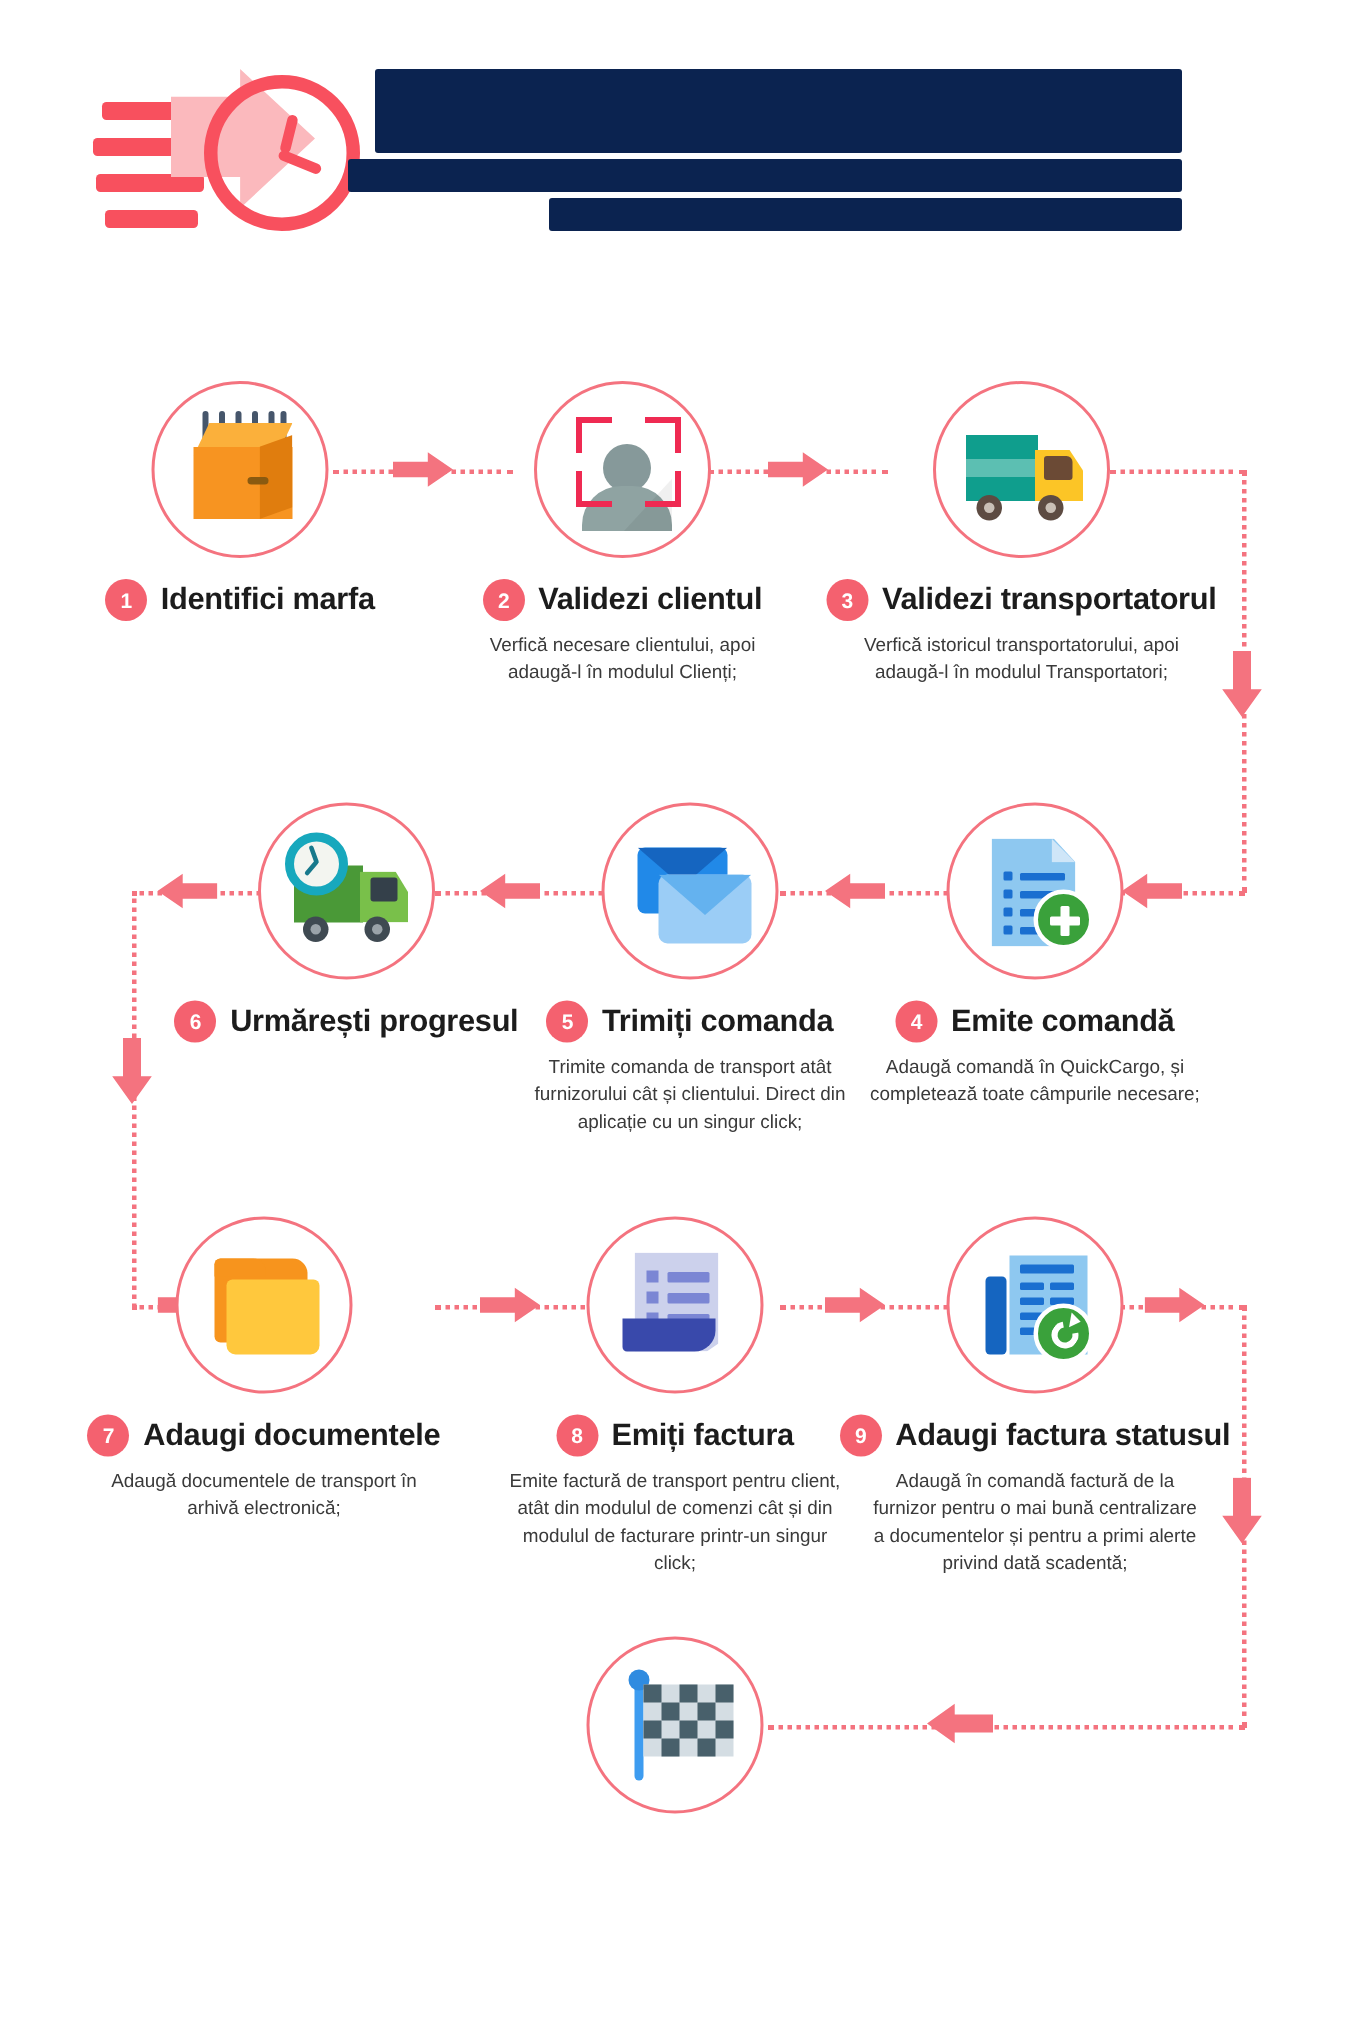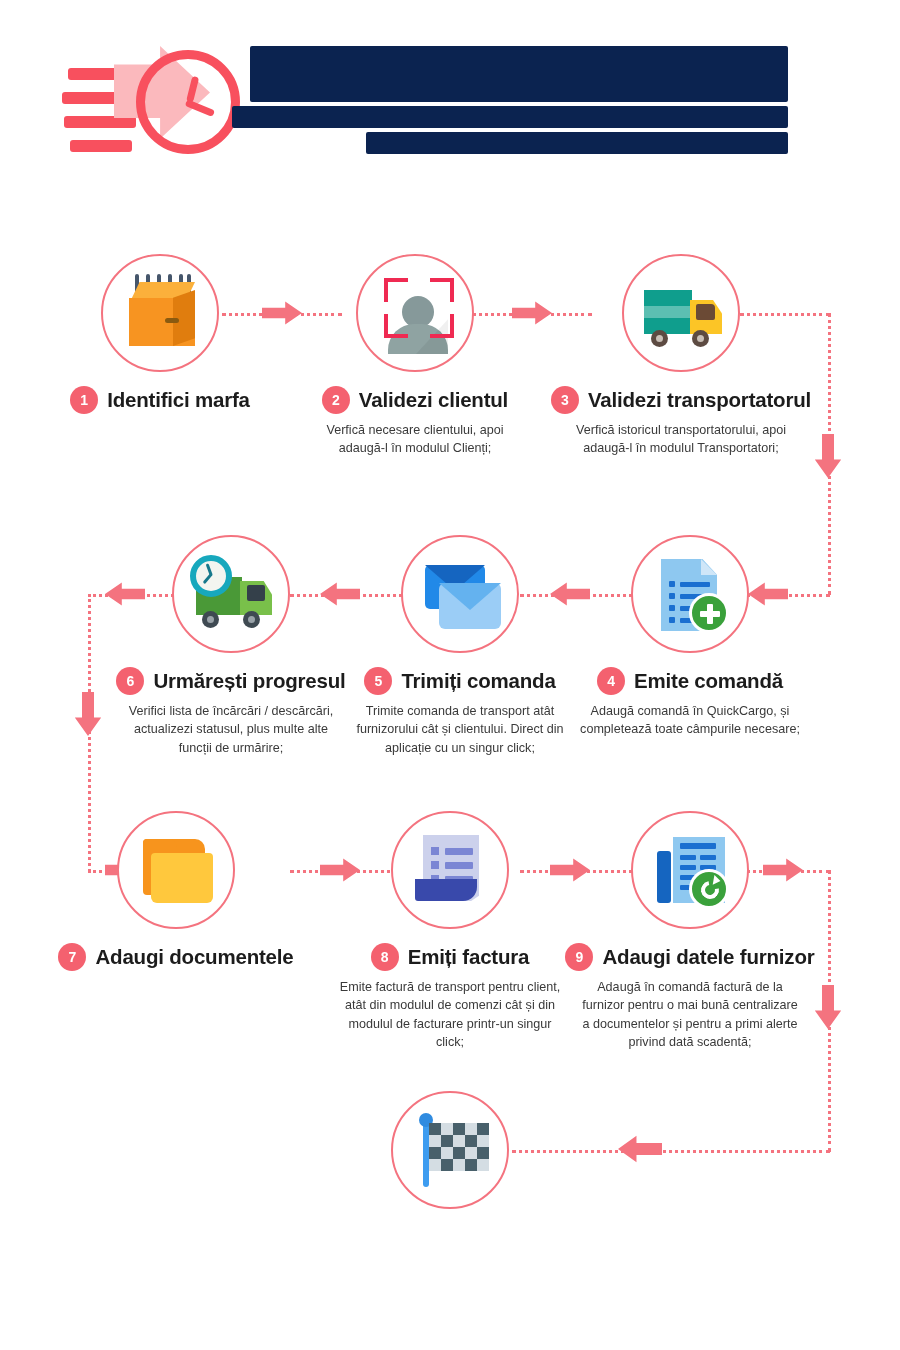--- a/index.html
+++ b/index.html
@@ -287,21 +287,20 @@
           <span class="gt-h2"></span>
         <span class="gt-clock"></span>
           <span class="gt-ch"></span>
           <span class="gt-cm"></span>
       </div>
     </div>
     <div class="title-row">
       <div class="badge">6</div>
       <div class="ttl">Urmărești progresul</div>
     </div>
-    <div class="desc">Verifici lista de încărcări / descărcări, actualizezi statusul, plus multe alte funcții de urmărire;</div>
   </div>
 
   <div class="node" style="left:330px;top:535px;">
     <div class="circle">
       <div class="ic">
         <span class="env-b"></span>
           <span class="env-bf"></span>
         <span class="env-f"></span>
           <span class="env-ff"></span>
       </div>
@@ -341,20 +340,21 @@
       <div class="ic">
         <span class="fold-back"></span>
           <span class="fold-tab"></span>
           <span class="fold-front"></span>
       </div>
     </div>
     <div class="title-row">
       <div class="badge">7</div>
       <div class="ttl">Adaugi documentele</div>
     </div>
+    <div class="desc">Adaugă documentele de transport în arhivă electronică;</div>
   </div>
 
   <div class="node" style="left:320px;top:811px;">
     <div class="circle">
       <div class="ic">
         <span class="inv-p"></span>
         <span class="inv-bul" style="left:38px;top:34px;"></span>
         <span class="inv-l" style="left:52px;top:35px;width:28px;height:7px;"></span>
         <span class="inv-bul" style="left:38px;top:48px;"></span>
         <span class="inv-l" style="left:52px;top:49px;width:28px;height:7px;"></span>
@@ -383,21 +383,21 @@
         <span class="rep-l" style="left:47px;top:62px;width:26px;height:5px;"></span>
         <span class="rep-l" style="left:47px;top:72px;width:22px;height:5px;"></span>
         <span class="ref-badge">
           <span class="ref-ring"></span>
             <span class="ref-tip"></span>
         </span>
       </div>
     </div>
     <div class="title-row">
       <div class="badge">9</div>
-      <div class="ttl">Adaugi datele furnizor</div>
+      <div class="ttl">Adaugi factura statusul</div>
     </div>
     <div class="desc">Adaugă în comandă factură de la furnizor pentru o mai bună centralizare a documentelor și pentru a primi alerte privind dată scadentă;</div>
   </div>
 
   <div class="node nobadge" style="left:320px;top:1091px;">
     <div class="circle">
       <div class="ic">
         <span class="flag-pole"></span>
           <span class="flag-knob"></span>
         <span class="flag-grid">

